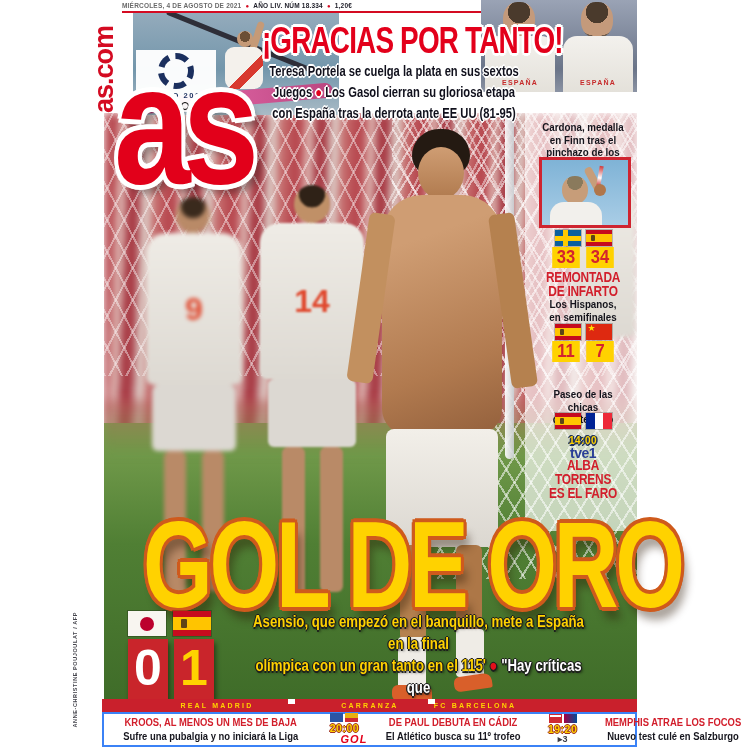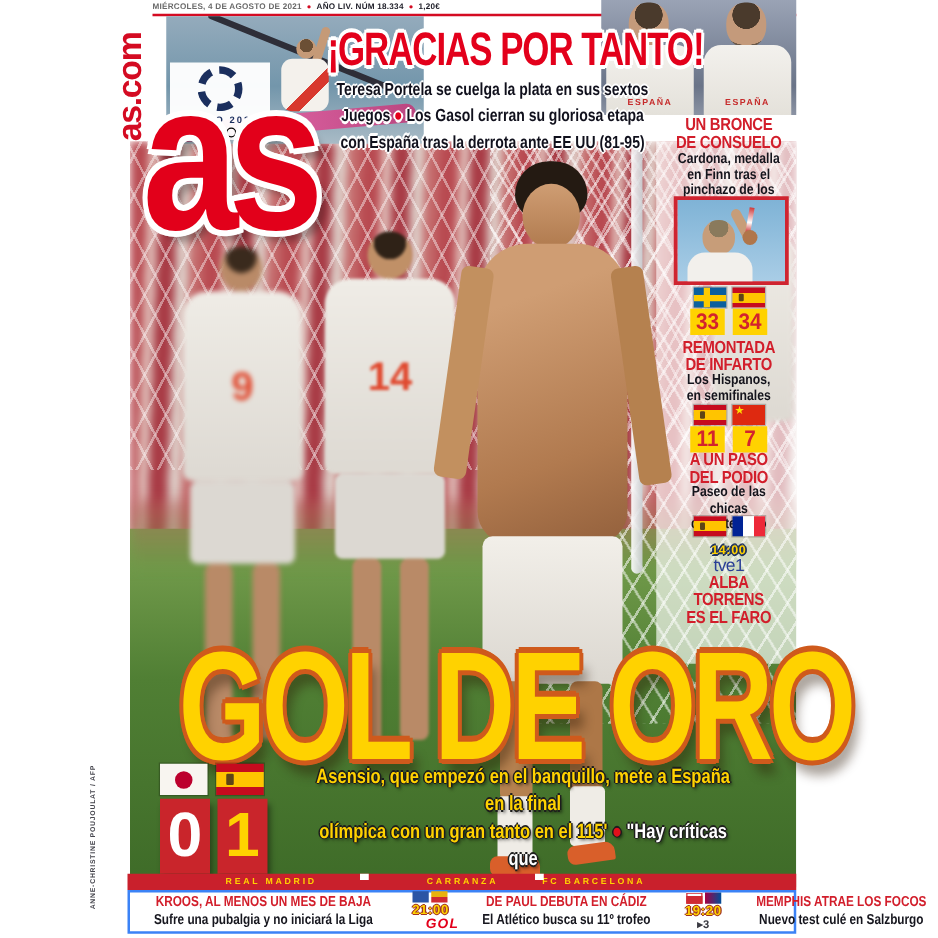--- a/index.html
+++ b/index.html
@@ -129,21 +129,21 @@
   .f-jp{background:#f8f5f0;}
   .f-jp .disc{position:absolute;left:50%;top:50%;transform:translate(-50%,-50%);width:9px;height:9px;
               border-radius:50%;background:#bc002d;}
   .flag.big.f-jp .disc{width:14px;height:14px;}
   .scorerow{position:absolute;right:2px;width:104px;display:flex;justify-content:center;gap:4px;z-index:5;}
   .scorebox{width:30px;height:21px;background:#ffd200;color:#d3232e;font-weight:900;font-size:18px;
             line-height:21px;text-align:center;transform:scaleX(.92);}
   .time{font-weight:900;font-size:10px;color:#ffd200;letter-spacing:.5px;
         text-shadow:-1.5px 0 #23355c,1.5px 0 #23355c,0 -1.5px #23355c,0 1.5px #23355c,
                     1px 1px #23355c,-1px -1px #23355c;}
-  .tve{font-weight:400;font-size:14px;color:#2a3f97;letter-spacing:-.5px;}
+  .tve{font-weight:700;font-size:14px;color:#2a3f97;letter-spacing:-.5px;}
 
   
   .goldeoro{position:absolute;left:0;right:0;top:508px;text-align:center;font-size:112px;font-weight:900;
             letter-spacing:-4px;line-height:.92;color:#ffd200;white-space:nowrap;z-index:5;
             transform:scale(.8,1.1);transform-origin:center top;
             text-shadow:-4px 0 #cf5a1c,4px 0 #cf5a1c,0 -4px #cf5a1c,0 4px #cf5a1c,-3px -3px #cf5a1c,
                         3px 3px #cf5a1c,-3px 3px #cf5a1c,3px -3px #cf5a1c,7px 11px 9px rgba(40,20,0,.4);}
   .maindeck{position:absolute;left:118px;right:6px;top:610px;text-align:center;font-size:16.5px;
             font-weight:800;line-height:1.34;z-index:5;transform:scaleX(.8);transform-origin:center top;
             text-shadow:-1.5px 0 #1d1d1d,1.5px 0 #1d1d1d,0 -1.5px #1d1d1d,0 1.5px #1d1d1d,
@@ -282,24 +282,20 @@
 
     <div class="gracias">¡GRACIAS POR TANTO!</div>
     <div class="topdeck">
       <span>Teresa Portela se cuelga la plata en sus sextos</span><br>
       <span>Juegos</span>
       <span class="bullet">●</span>
       <span>Los Gasol cierran su gloriosa etapa</span><br>
       <span>con España tras la derrota ante EE UU (81-95)</span>
     </div>
 
-    <div class="sb" style="top:92px;">
-      <div class="sb-h"><span>UN BRONCE</span><br>
-      <span>DE CONSUELO</span></div>
-    </div>
     <div class="sb" style="top:121px;">
       <div class="sb-s">Cardona, medalla en Finn tras el pinchazo de los 49er</div>
     </div>
     <div class="sb-photo">
       <div class="m-arm"></div>
       <div class="m-ribbon"></div>
       <div class="m-medal"></div>
       <div class="m-head"></div>
       <div class="m-body"></div>
     </div>
@@ -330,24 +326,20 @@
       <div class="flag f-es">
           <div class="crest"></div>
         </div>
       <div class="flag f-cn">
           <span class="star">★</span>
         </div>
     </div>
     <div class="scorerow" style="top:341px;">
       <div class="scorebox">11</div>
       <div class="scorebox">7</div>
-    </div>
-    <div class="sb" style="top:360px;">
-      <div class="sb-h"><span>A UN PASO</span><br>
-      <span>DEL PODIO</span></div>
     </div>
     <div class="sb" style="top:388px;">
       <div class="sb-s"><span>Paseo de las chicas</span><br>
       <span>de waterpolo</span></div>
     </div>
 
     <div class="flagrow" style="top:413px;">
       <div class="flag f-es">
           <div class="crest"></div>
         </div>
@@ -398,21 +390,21 @@
     <div class="stripbox">
       <div class="s-col c1">
         <div class="s-h">KROOS, AL MENOS UN MES DE BAJA</div>
         <div class="s-s">Sufre una pubalgia y no iniciará la Liga</div>
       </div>
       <div class="s-media">
         <div class="mini-logos">
           <span class="ml ml-a"></span>
             <span class="ml ml-b"></span>
         </div>
-        <span class="s-time">21:00</span>
+        <span class="s-time">20:00</span>
         <span class="gol">GOL</span>
       </div>
       <div class="s-col c2">
         <div class="s-h">DE PAUL DEBUTA EN CÁDIZ</div>
         <div class="s-s">El Atlético busca su 11º trofeo</div>
       </div>
       <div class="s-media">
         <div class="mini-logos">
           <span class="ml ml-c"></span>
             <span class="ml ml-d"></span>

